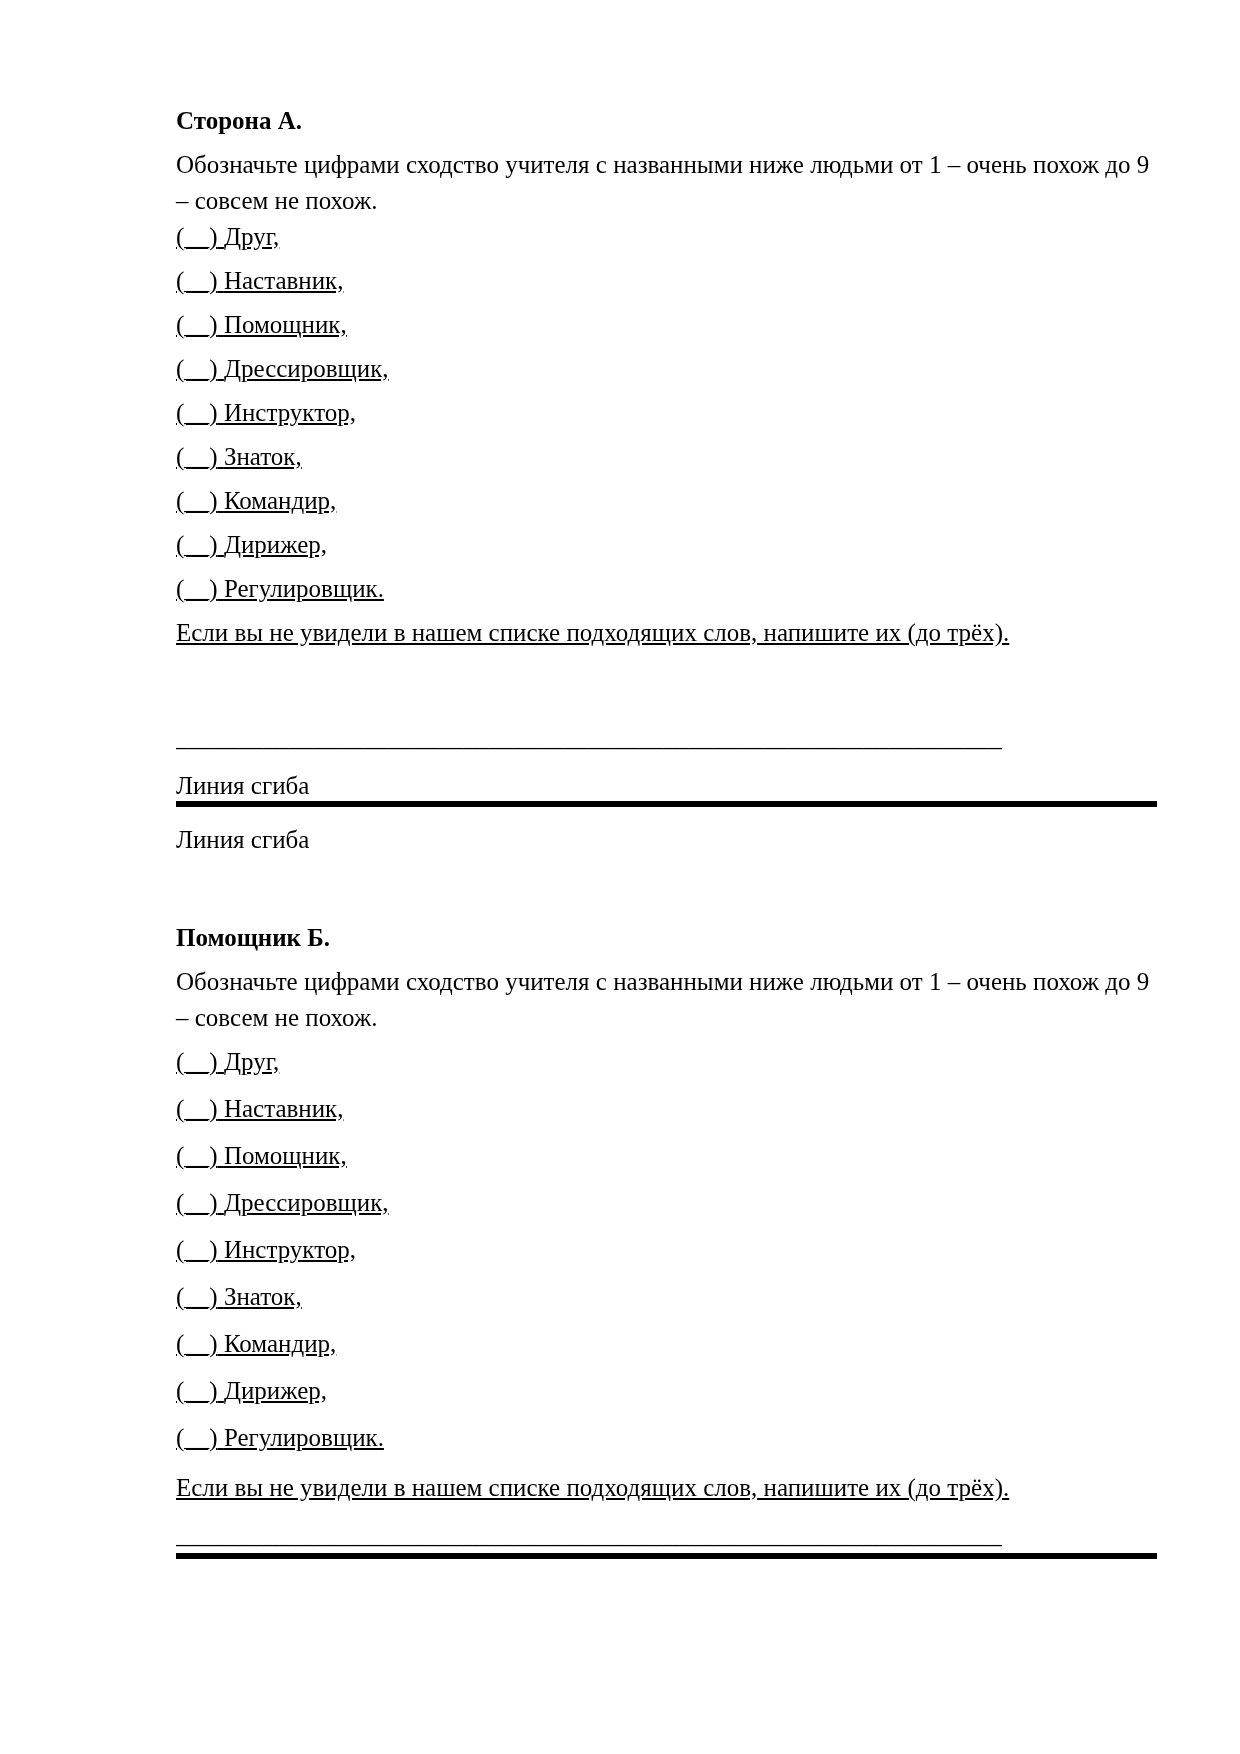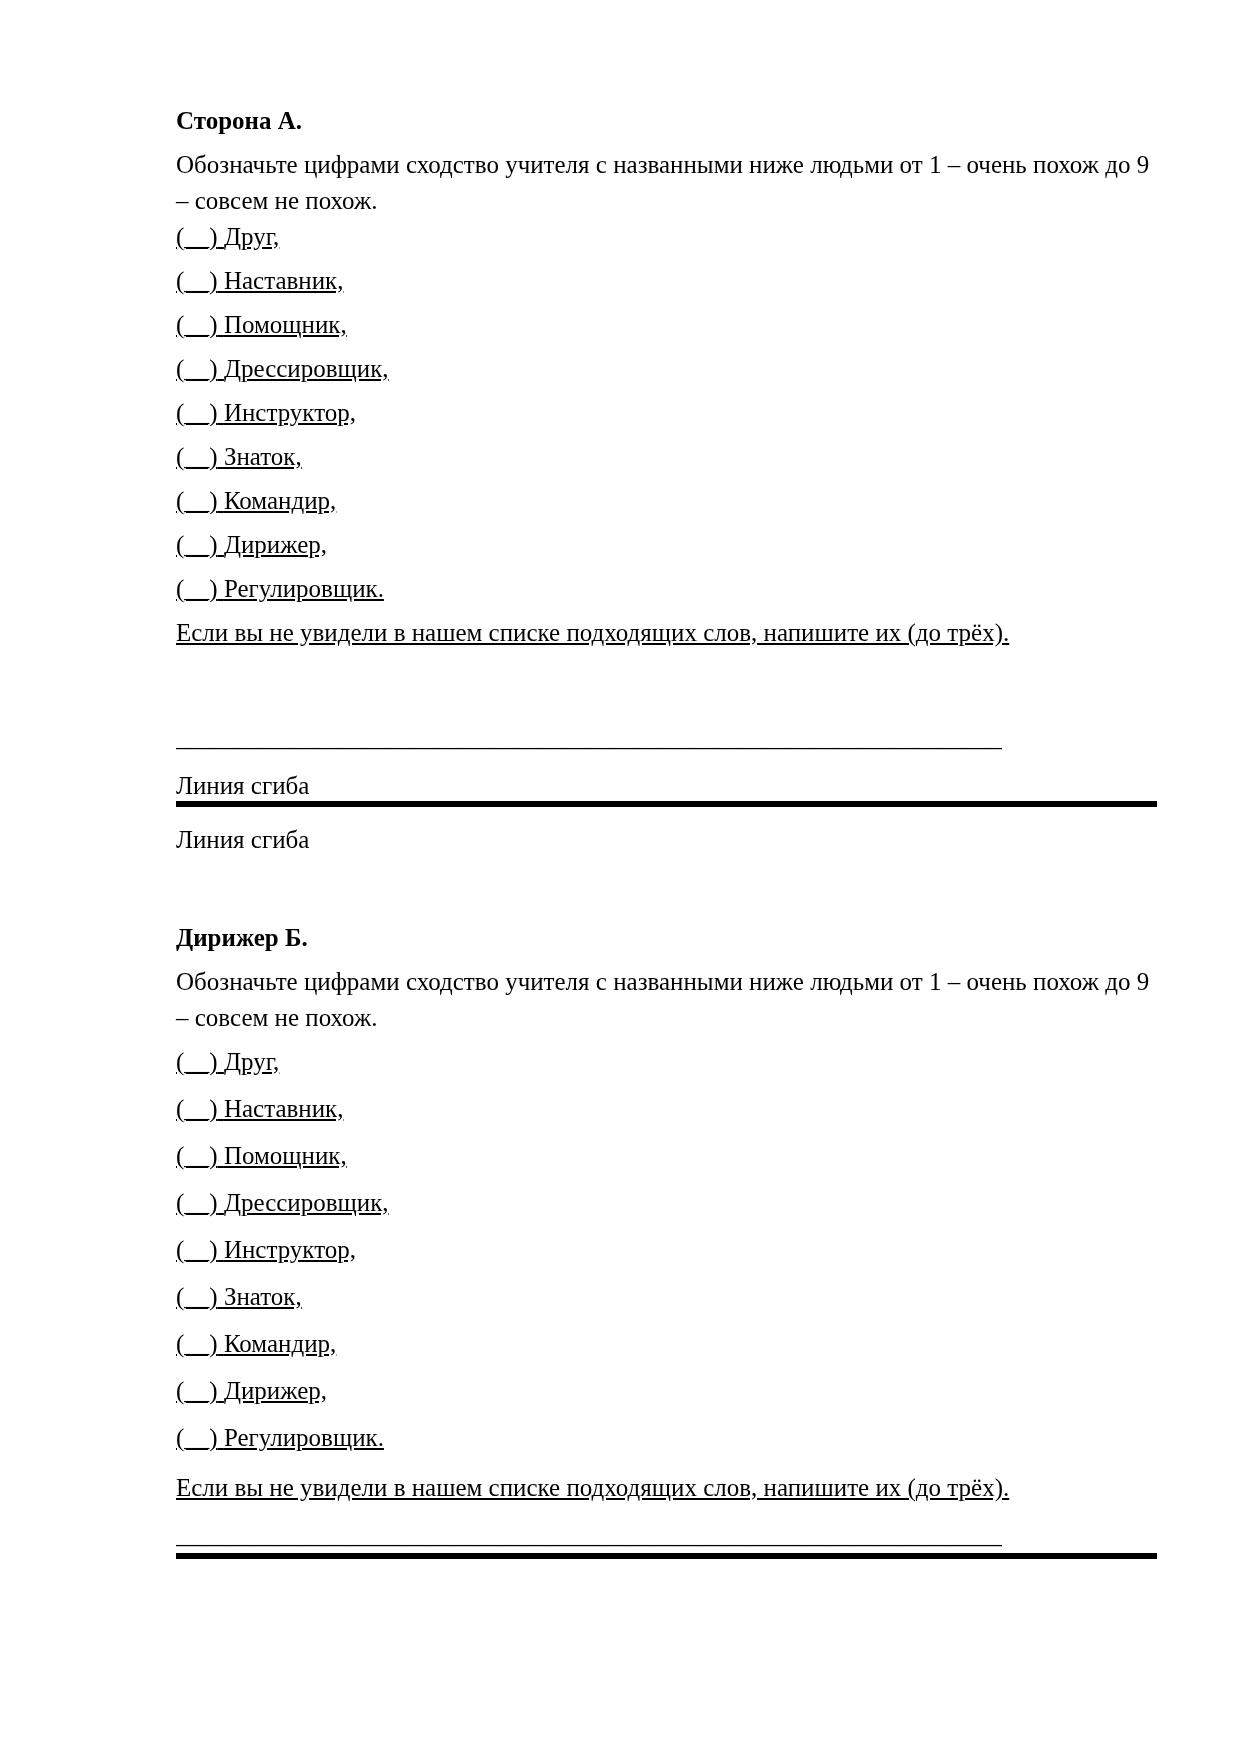--- a/index.html
+++ b/index.html
@@ -83,21 +83,21 @@
 
     <p class="prompt">Если вы не увидели в нашем списке подходящих слов, напишите их (до трёх).</p>
     <p class="write-line">______________________________________________________________________</p>
   </section>
 
   <p class="fold-label above">Линия сгиба</p>
   <div class="rule fold-rule"></div>
   <p class="fold-label below">Линия сгиба</p>
 
   <section class="side side-b">
-    <p class="side-title">Дирижер Б.</p>
+    <p class="side-title">Помощник Б.</p>
     <p class="instruction">Обозначьте цифрами сходство учителя с названными ниже людьми от 1 – очень похож до 9 – совсем не похож.</p>
 
     <p class="item first"><span class="blank">(__)</span> <span>Друг,</span></p>
     <p class="item"><span class="blank">(__)</span> <span>Наставник,</span></p>
     <p class="item"><span class="blank">(__)</span> <span>Помощник,</span></p>
     <p class="item"><span class="blank">(__)</span> <span>Дрессировщик,</span></p>
     <p class="item"><span class="blank">(__)</span> <span>Инструктор,</span></p>
     <p class="item"><span class="blank">(__)</span> <span>Знаток,</span></p>
     <p class="item"><span class="blank">(__)</span> <span>Командир,</span></p>
     <p class="item"><span class="blank">(__)</span> <span>Дирижер,</span></p>

